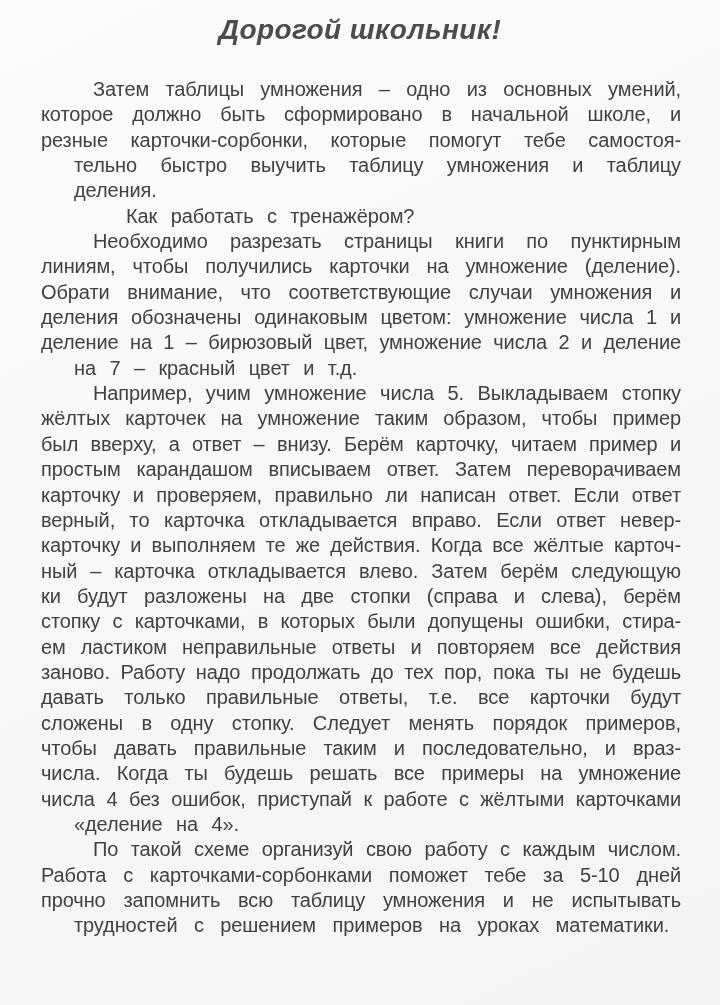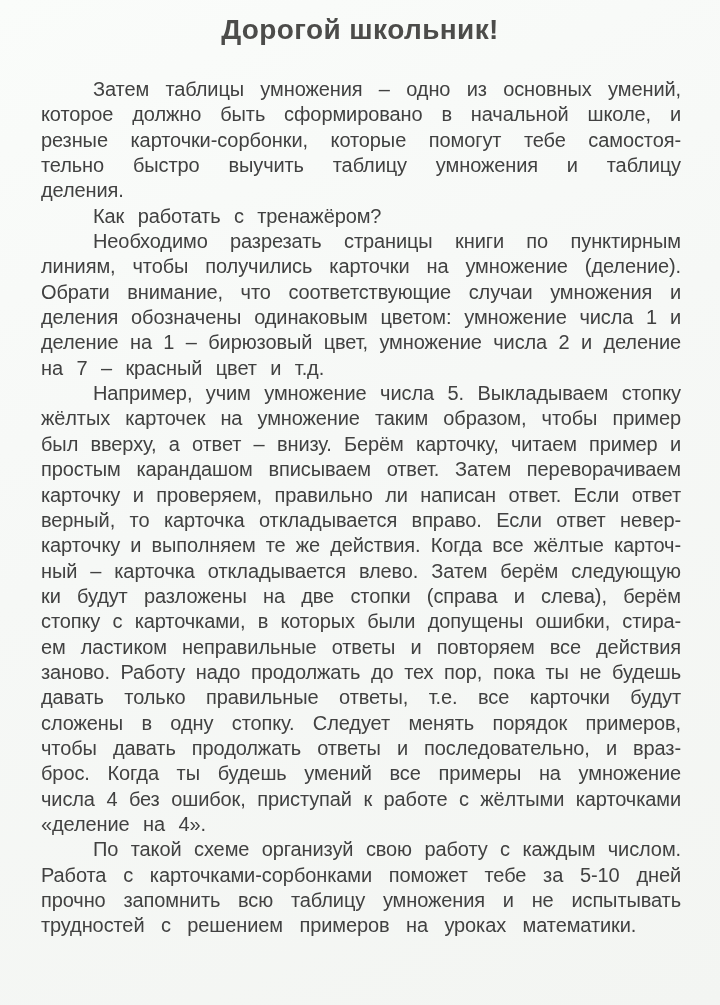--- a/index.html
+++ b/index.html
@@ -14,39 +14,40 @@
     overflow: hidden;
     background: linear-gradient(155deg, #fafcfa 0%, #f6f8f6 45%, #f3f5f2 100%);
   }
   .page-title {
     position: absolute;
     top: 14px; left: 0;
     width: 100%;
     text-align: center;
     font-size: 28px;
     font-weight: bold;
+    font-style: italic;
     letter-spacing: 0.4px;
     color: #4c4c4a;
   }
   .body-text {
     position: absolute;
     top: 77px; left: 41px;
     width: 640px;
     font-size: 20px;
     line-height: 25.35px;
     letter-spacing: -0.1px;
     color: #414141;
   }
   .para { margin: 0; }
   .line {
     text-align: justify;
     text-align-last: justify;
   }
   .line.first { text-indent: 52px; }
-  .line.end { text-align-last: left; }
+  .line.end { text-align-last: left; margin-left: 33px; }
   .spread { word-spacing: 8px; }
   .spread-wide { word-spacing: 11px; }
 </style>
 </head>
 <body>
 
 <div class="page">
 
   <div class="page-title">Дорогой школьник!</div>
 
@@ -80,22 +81,22 @@
       <div class="line">карточку и проверяем, правильно ли написан ответ. Если ответ</div>
       <div class="line">верный, то карточка откладывается вправо. Если ответ невер-</div>
       <div class="line">карточку и выполняем те же действия. Когда все жёлтые карточ-</div>
       <div class="line">ный – карточка откладывается влево. Затем берём следующую</div>
       <div class="line">ки будут разложены на две стопки (справа и слева), берём</div>
       <div class="line">стопку с карточками, в которых были допущены ошибки, стира-</div>
       <div class="line">ем ластиком неправильные ответы и повторяем все действия</div>
       <div class="line">заново. Работу надо продолжать до тех пор, пока ты не будешь</div>
       <div class="line">давать только правильные ответы, т.е. все карточки будут</div>
       <div class="line">сложены в одну стопку. Следует менять порядок примеров,</div>
-      <div class="line">чтобы давать продолжать ответы и последовательно, и враз-</div>
-      <div class="line">брос. Когда ты будешь умений все примеры на умножение</div>
+      <div class="line">чтобы давать правильные таким и последовательно, и враз-</div>
+      <div class="line">числа. Когда ты будешь решать все примеры на умножение</div>
       <div class="line">числа 4 без ошибок, приступай к работе с жёлтыми карточками</div>
       <div class="line end spread">«деление на 4».</div>
     </div>
 
     <div class="para">
       <div class="line first">По такой схеме организуй свою работу с каждым числом.</div>
       <div class="line">Работа с карточками-сорбонками поможет тебе за 5-10 дней</div>
       <div class="line">прочно запомнить всю таблицу умножения и не испытывать</div>
       <div class="line end spread-wide">трудностей с решением примеров на уроках математики.</div>
     </div>

